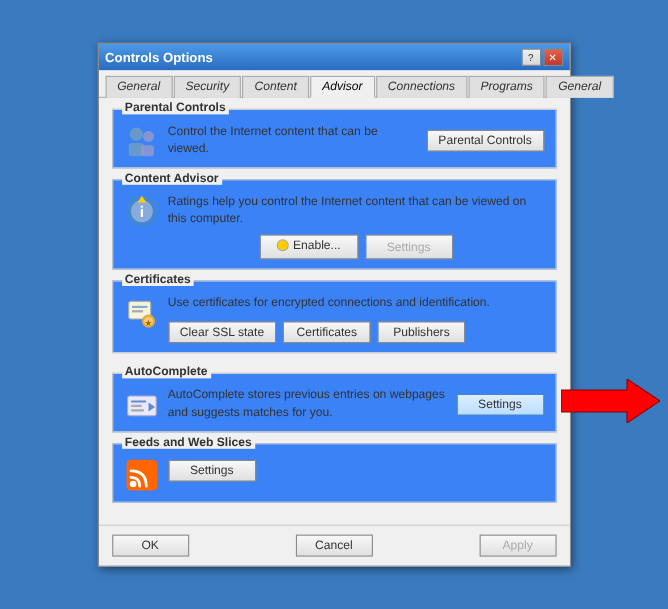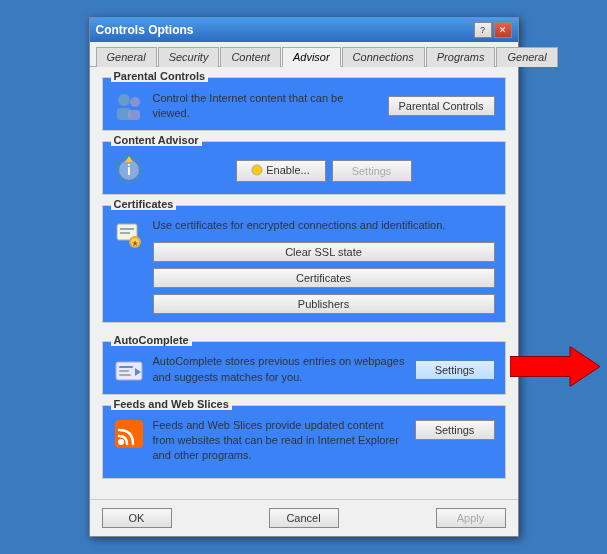--- a/index.html
+++ b/index.html
@@ -148,21 +148,20 @@
       display: flex;
       gap: 6px;
       margin-top: 6px;
       justify-content: center;
     }
 
     .certs-buttons {
       display: flex;
       gap: 6px;
       margin-top: 6px;
-      flex-direction: column;
     }
 
     .autocomplete-body {
       display: flex;
       align-items: center;
       gap: 8px;
       margin-top: 4px;
     }
 
     .feeds-body {
@@ -265,20 +264,21 @@
         <div style="display:flex; align-items:flex-start; gap:8px; margin-top:4px;">
           <div class="icon-advisor">
             <svg width="32" height="32" viewBox="0 0 32 32">
               <circle cx="16" cy="16" r="14" fill="#4488cc" opacity="0.8"></circle>
               <circle cx="16" cy="16" r="10" fill="#88aadd"></circle>
               <text x="16" y="21" text-anchor="middle" font-size="14" fill="white" font-weight="bold">i</text>
               <polygon points="16,2 20,8 12,8" fill="#ffcc00"></polygon>
             </svg>
           </div>
           <div style="flex:1;">
+            <span class="section-text" style="display:block; margin-bottom:6px;">Ratings help you control the Internet content that can be viewed on this computer.</span>
             <div class="advisor-buttons">
               <button class="win-button" style="min-width:90px;"><span style="display: inline-flex; align-items: center; gap: 3px;"><svg width="12" height="12">
                       <circle cx="6" cy="6" r="5" fill="#ffcc00" stroke="#aaa" stroke-width="1"></circle>
                     </svg> Enable...</span></button>
               <button class="win-button disabled">Settings</button>
             </div>
           </div>
         </div>
       </div>
 
@@ -333,23 +333,20 @@
         <span class="section-title">Feeds and Web Slices</span>
         <div class="feeds-body">
           <div class="icon-feeds">
             <svg width="32" height="32" viewBox="0 0 32 32">
               <rect x="2" y="2" width="28" height="28" rx="4" fill="#ff6600"></rect>
               <circle cx="8" cy="24" r="3" fill="white"></circle>
               <path d="M6 18 Q14 18 14 26" stroke="white" stroke-width="2.5" fill="none" stroke-linecap="round"></path>
               <path d="M6 12 Q20 12 20 26" stroke="white" stroke-width="2.5" fill="none" stroke-linecap="round"></path>
             </svg>
           </div>
-          <div style="flex:1;">
-            <span class="section-text" style="display:block; margin-bottom:6px;">Feeds and Web Slices provide updated content from websites that can be read in Internet Explorer and other programs.</span>
-          </div>
           <button class="win-button" style="align-self:flex-start; margin-top:2px;">Settings</button>
         </div>
       </div>
 
     </div>
 
     <div class="bottom-bar">
       <button class="win-button" style="min-width:70px;">OK</button>
       <button class="win-button" style="min-width:70px;">Cancel</button>
       <button class="win-button disabled" style="min-width:70px;">Apply</button>

